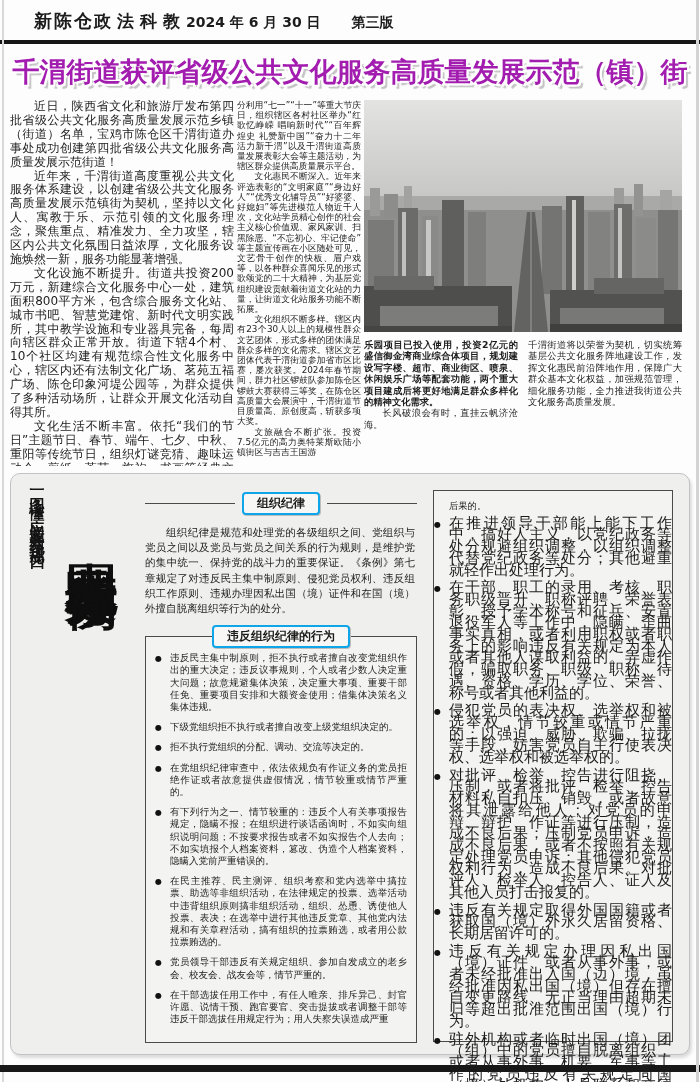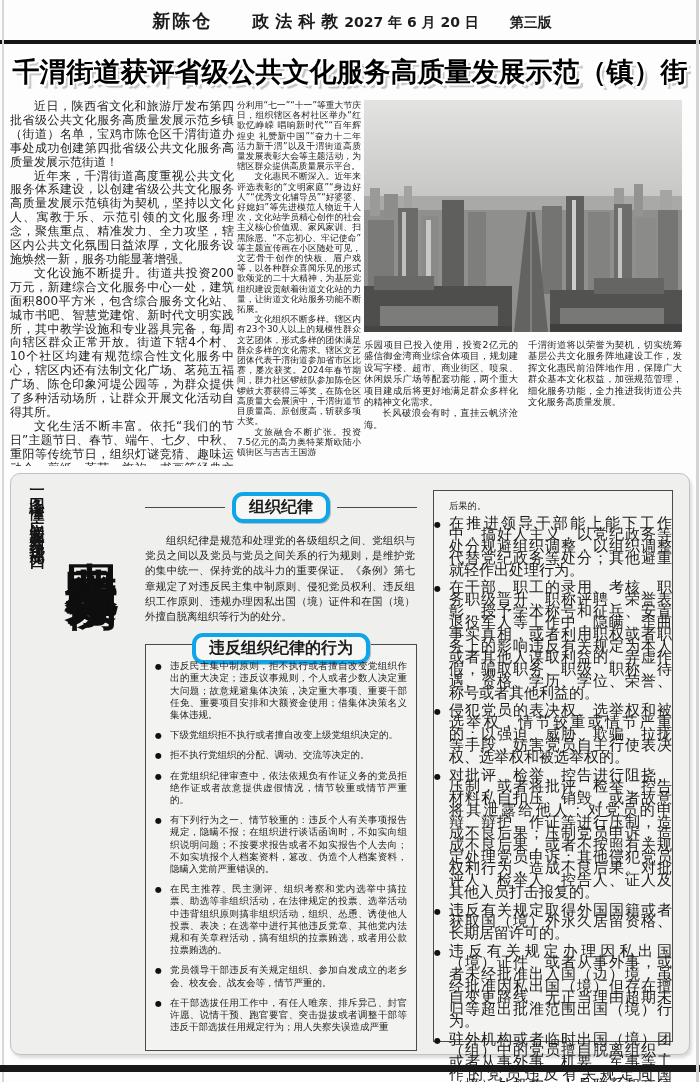--- a/index.html
+++ b/index.html
@@ -2,60 +2,60 @@
 <html lang="zh"><head>
 <meta charset="utf-8">
 <style>
   html,body{margin:0;padding:0;background:#ffffff;}
   .page{position:relative;width:700px;height:1082px;margin:0 auto;background:#fdfdfd;overflow:hidden;
         font-family:"DejaVu Sans","Liberation Sans",sans-serif;color:#1c1c1c;}
   .page::before{content:"";position:absolute;left:2px;top:0;bottom:0;width:2px;background:#d8d8d8;}
   .page::after{content:"";position:absolute;right:1px;top:0;bottom:0;width:3px;background:#d4d4d4;}
 
   
-  .masthead-row{display:flex;align-items:baseline;justify-content:center;padding:9px 30px 0 34px;}
+  .masthead-row{display:flex;align-items:baseline;justify-content:flex-start;padding:9px 30px 0 34px;}
   .masthead{font-size:18px;font-weight:bold;letter-spacing:2px;}
-  .section-title{font-size:17px;font-weight:bold;letter-spacing:6px;margin-left:40px;}
+  .section-title{font-size:17px;font-weight:bold;letter-spacing:6px;}
   .dateline{font-size:14px;font-weight:bold;white-space:nowrap;}
   .dateline .edition{margin-left:26px;}
   .header-rule{height:4px;background:#161616;margin-top:7px;}
 
   
   .headline{margin:8px 0 4px;text-align:center;font-size:27px;line-height:40px;font-weight:900;
             letter-spacing:0;white-space:nowrap;
             text-shadow:-2px -2px 0 #fff,2px -2px 0 #fff,-2px 2px 0 #fff,2px 2px 0 #fff,4px 4px 1px #c3c3c3;}
 
   
   .article{display:flex;gap:3px;padding:4px 10px 0;height:366px;overflow:hidden;}
   .article p{margin:0;text-align:justify;text-indent:2em;}
   .col1{width:224px;font-size:12px;line-height:13.9px;}
   .col2{width:124px;font-size:8.8px;line-height:10.2px;}
   .col2 p:first-of-type{text-indent:0;}
   .col3{width:318px;display:flex;flex-direction:column;}
   .photo-frame{width:318px;height:232px;background:#c9c9c7;overflow:hidden;}
   .subcols{display:flex;gap:10px;margin-top:7px;}
   .subcol{flex:1;font-size:9.3px;line-height:11.4px;}
-  .subcol.a p:first-of-type{text-indent:0;}
+  .subcol.a p:first-of-type{text-indent:0;font-weight:bold;}
   .subcol.b p:first-of-type{text-indent:0;}
 
   
   .lawbox{position:relative;margin:7px 10px 0;height:580px;background:#efefee;
           border:1px solid #c2c2c2;border-radius:10px;box-shadow:2px 3px 3px #dcdcdc;}
   .series-label{position:absolute;left:16px;top:8px;writing-mode:vertical-rl;
                 font-size:15px;font-weight:bold;letter-spacing:4px;color:#141414;}
   .law-title{position:absolute;left:46px;top:56px;writing-mode:vertical-rl;
              font-size:40px;font-weight:900;letter-spacing:3px;color:#0e0e0e;
              transform:scaleX(1.3);transform-origin:left top;}
   .law-cols{position:absolute;left:134px;top:10px;right:16px;bottom:12px;display:flex;gap:16px;}
   .law-col-left{width:272px;}
   .law-col-right{flex:1;display:flex;flex-direction:column;}
 
   .tag-row{display:flex;align-items:center;gap:7px;margin:8px 0 10px;}
   .tag-rule{flex:1;height:1px;background:#4a4a4a;}
-  .tag{border:4px solid #0ea5e9;border-radius:11px;padding:1px 13px;font-size:16px;
+  .tag{border:2px solid #0ea5e9;border-radius:4px;padding:1px 13px;font-size:12px;
        font-weight:bold;background:#f7f7f6;box-shadow:1px 1px 0 #bdbdbd;white-space:nowrap;}
   .intro{font-size:10.5px;line-height:15.2px;text-align:justify;text-indent:2em;margin:0 2px 20px 0;}
 
   .bullets-box{position:relative;border:1px solid #4a4a4a;background:#f3f3f2;padding:15px 9px 8px;}
   .behaviors-tag{position:absolute;top:-12px;left:50%;transform:translateX(-50%);}
   .left-box{min-height:374px;}
   .right-box{margin-top:6px;padding:9px 0 6px;min-height:480px;}
 
   ul.bullets{list-style:none;margin:0;padding:0;}
   .bullet{position:relative;padding-left:15px;text-align:justify;}
@@ -68,27 +68,27 @@
 </style>
 </head>
 <body>
 
 <div class="page">
 
   <div class="masthead-row">
     <span class="masthead">新陈仓</span>
     <span class="section-title">政法科教</span>
     <span class="dateline">
-      <span>2027 年 6 月 20 日</span>
+      <span>2024 年 6 月 30 日</span>
       <span class="edition">第三版</span>
     </span>
   </div>
   <div class="header-rule"></div>
 
-  <div class="headline" style="color: #000000;">千渭街道获评省级公共文化服务高质量发展示范（镇）街</div>
+  <div class="headline" style="color: #a21caf;">千渭街道获评省级公共文化服务高质量发展示范（镇）街</div>
 
   <div class="article">
     <div class="col1">
 
     <p>近日，陕西省文化和旅游厅发布第四批省级公共文化服务高质量发展示范乡镇（街道）名单，宝鸡市陈仓区千渭街道办事处成功创建第四批省级公共文化服务高质量发展示范街道！</p>
         <p>近年来，千渭街道高度重视公共文化服务体系建设，以创建省级公共文化服务高质量发展示范镇街为契机，坚持以文化人、寓教于乐、示范引领的文化服务理念，聚焦重点、精准发力、全力攻坚，辖区内公共文化氛围日益浓厚，文化服务设施焕然一新，服务功能显著增强。</p>
         <p>文化设施不断提升。街道共投资200万元，新建综合文化服务中心一处，建筑面积800平方米，包含综合服务文化站、城市书吧、智慧党建馆、新时代文明实践所，其中教学设施和专业器具完备，每周向辖区群众正常开放。街道下辖4个村、10个社区均建有规范综合性文化服务中心，辖区内还有法制文化广场、茗苑五福广场、陈仓印象河堤公园等，为群众提供了多种活动场所，让群众开展文化活动自得其所。</p>
         <p>文化生活不断丰富。依托“我们的节日”主题节日、春节、端午、七夕、中秋、重阳等传统节日，组织灯谜竞猜、趣味运动会、剪纸、茶艺、旗袍、书画等经典文化活动，充</p>
       </div>
     <div class="col2">

